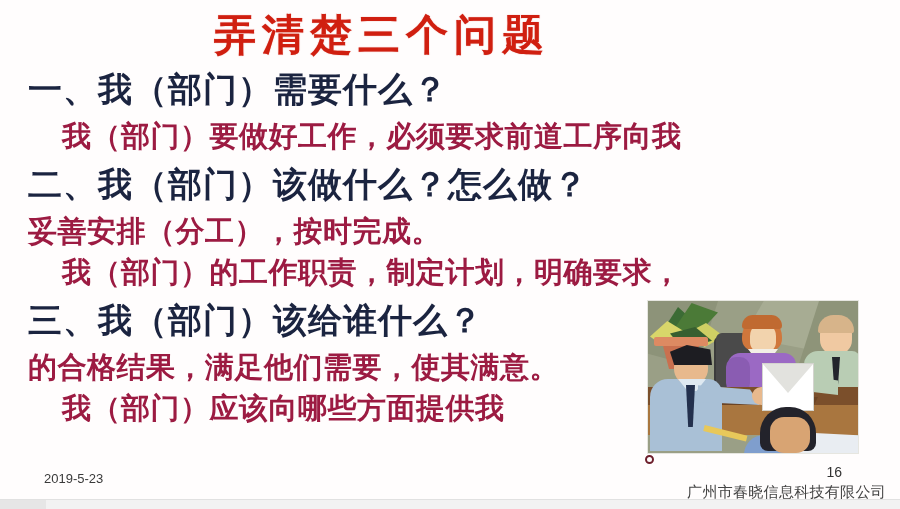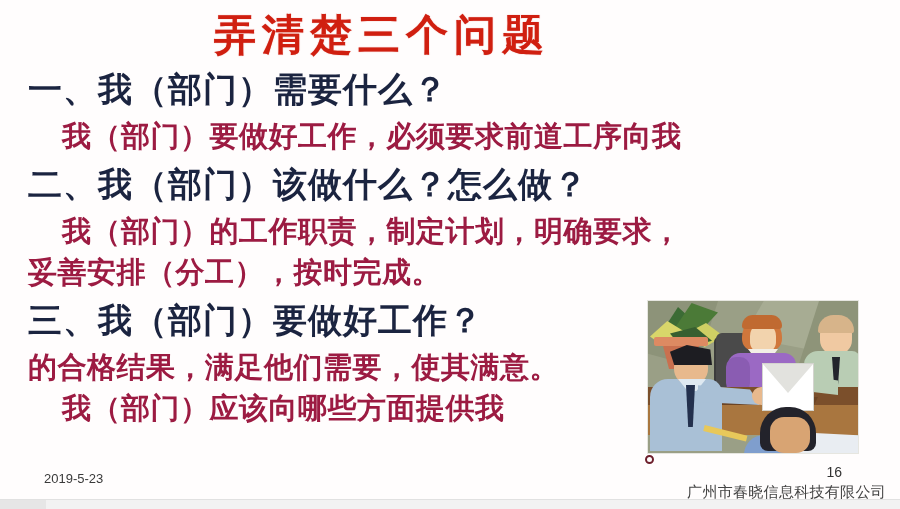--- a/index.html
+++ b/index.html
@@ -238,27 +238,27 @@
     <div class="block-1">
       <div class="heading">一、我（部门）需要什么？</div>
       <div class="para">
         <span class="para-line indent">我（部门）要做好工作，必须要求前道工序向我</span>
       </div>
     </div>
 
     <div class="block-2">
       <div class="heading">二、我（部门）该做什么？怎么做？</div>
       <div class="para">
+        <span class="para-line">妥善安排（分工），按时完成。</span>
         <span class="para-line indent">我（部门）的工作职责，制定计划，明确要求，</span>
-        <span class="para-line">妥善安排（分工），按时完成。</span>
       </div>
     </div>
 
     <div class="block-3">
-      <div class="heading">三、我（部门）要做好工作？</div>
+      <div class="heading">三、我（部门）该给谁什么？</div>
       <div class="para">
         <span class="para-line">的合格结果，满足他们需要，使其满意。</span>
         <span class="para-line indent">我（部门）应该向哪些方面提供我</span>
       </div>
     </div>
 
   </div>
 
   <div class="illustration">
     <div class="ill-layer wall-a"></div>

